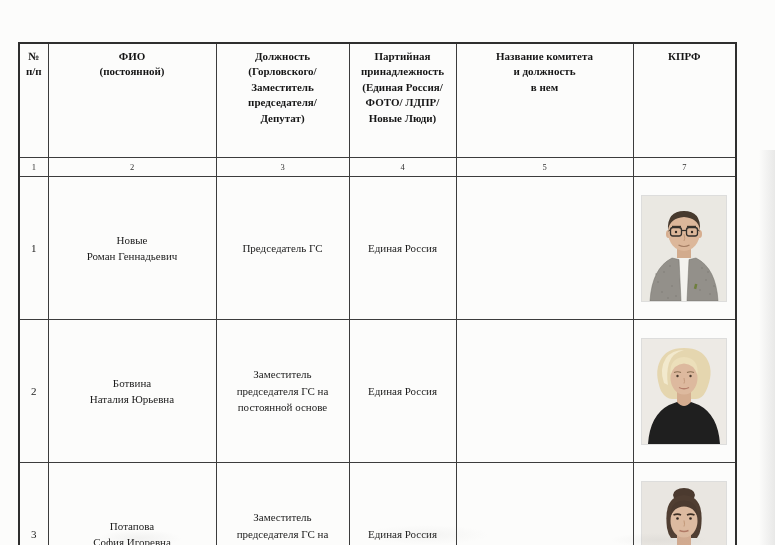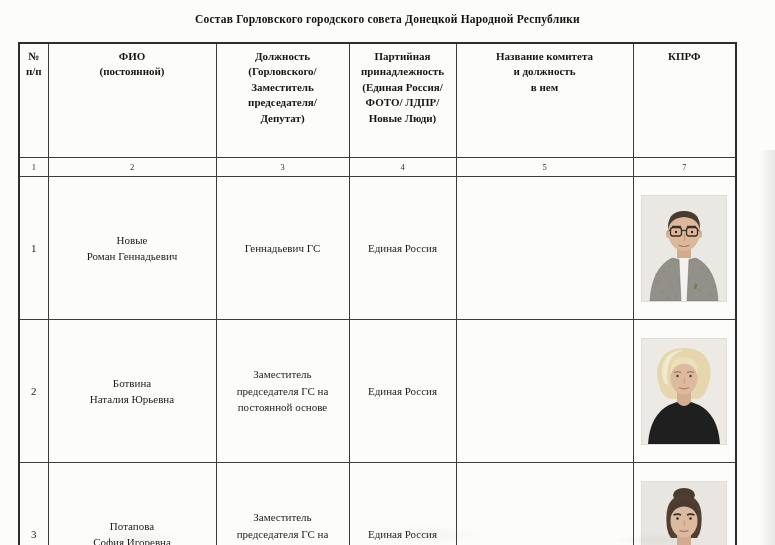--- a/index.html
+++ b/index.html
@@ -57,21 +57,20 @@
   td.photo-cell { vertical-align:bottom; padding:0; }
   .portrait {
     display:block; margin:0 auto; width:84px; height:105px;
     outline:1px solid rgba(0,0,0,.12);
   }
 </style>
 </head>
 <body>
 
 <div class="sheet">
-  <div class="title">Состав Горловского городского совета Донецкой Народной Республики</div>
 
   <table class="council">
     <colgroup>
       <col style="width:29px">
         <col style="width:168px">
         <col style="width:133px">
       <col style="width:107px">
         <col style="width:177px">
         <col style="width:103px">
     </colgroup>
@@ -102,21 +101,21 @@
         <td>3</td>
         <td>4</td>
         <td>5</td>
         <td>7</td>
       </tr>
 
       <tr class="data-row">
         <td>1</td>
         <td>Новые
 Роман Геннадьевич</td>
-        <td>Геннадьевич ГС</td>
+        <td>Председатель ГС</td>
         <td>Единая Россия</td>
         <td></td>
         <td class="photo-cell">
           <svg class="portrait" viewBox="0 0 84 105" xmlns="http://www.w3.org/2000/svg" aria-label="Мужчина в очках, серый твидовый пиджак, белая рубашка">
             <rect width="84" height="105" fill="#eae8e2"></rect>
             <rect x="35" y="50" width="14" height="16" fill="#d2ab8d"></rect>
             <ellipse cx="26.5" cy="38" rx="2.5" ry="4" fill="#d6ad8e"></ellipse>
             <ellipse cx="57.5" cy="38" rx="2.5" ry="4" fill="#d6ad8e"></ellipse>
             <ellipse cx="42" cy="36" rx="16" ry="19" fill="#dcb79a"></ellipse>
             <path d="M26 34 Q25 15 42 15 Q59 15 58 34 Q56 22 42 21 Q28 22 26 34 Z" fill="#473a2e"></path>

